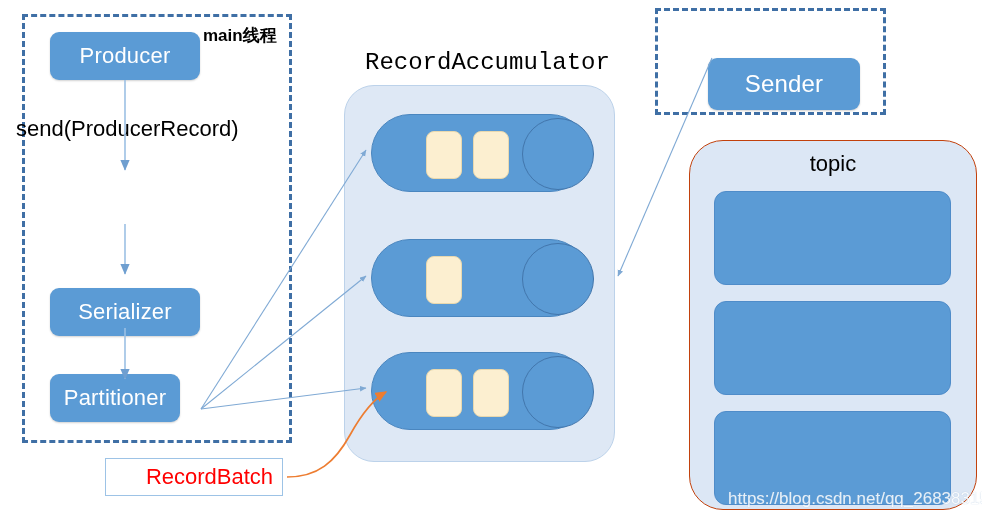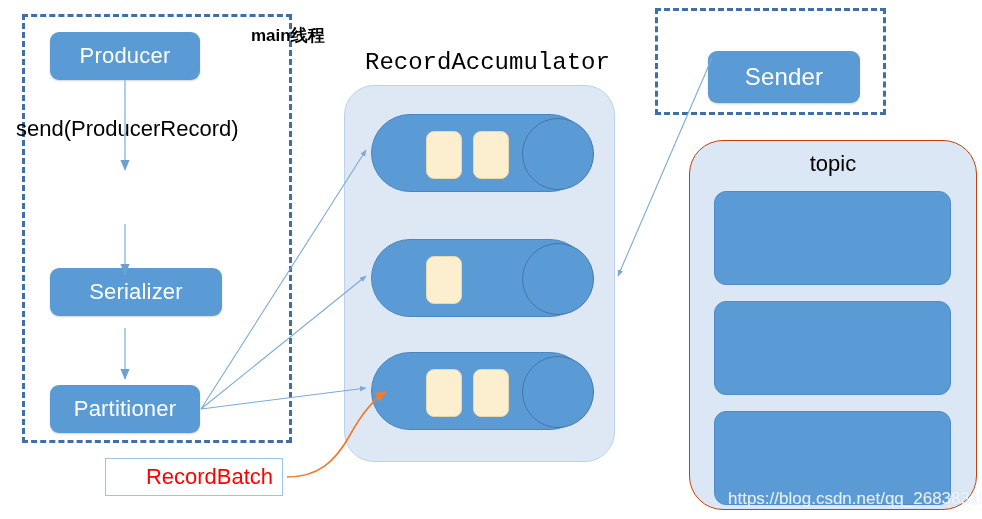--- a/index.html
+++ b/index.html
@@ -46,21 +46,21 @@
     background: #5b9bd5;
     border-radius: 9px;
     color: #ffffff;
     display: flex;
     align-items: center;
     justify-content: center;
     font-size: 22px;
     letter-spacing: 0.2px;
     box-shadow: 0 1px 2px rgba(0,0,0,0.18);
   }
-  .node.sender { font-size: 24px; }
+  .node.sender { font-size: 24px; margin-top: 7px; }
 
   .plain-label {
     position: absolute;
     color: #000000;
     white-space: nowrap;
   }
 
   
   .accumulator-title {
     font-size: 24px;
@@ -138,34 +138,34 @@
     white-space: nowrap;
     text-shadow: 0 0 1px rgba(140,175,210,0.9);
   }
 </style>
 </head>
 <body>
 
 <div id="canvas">
 
   <div class="abs thread-box" style="left:22px; top:14px; width:270px; height:429px;"></div>
-  <div class="thread-label" style="left:203px; top:24px;margin-left:48px;">main线程</div>
+  <div class="thread-label" style="left:203px; top:24px;">main线程</div>
 
   <div class="abs node" style="left:50px; top:32px; width:150px; height:48px;">
     <span>Producer</span>
   </div>
 
   <div class="plain-label" style="left:16px; top:116px; font-size:22px;">send(ProducerRecord)</div>
 
 
-  <div class="abs node" style="left:50px; top:268px; width:172px; height:48px;">
+  <div class="abs node" style="left:50px; top:288px; width:150px; height:48px;">
     <span>Serializer</span>
   </div>
 
-  <div class="abs node" style="left:50px; top:385px; width:150px; height:48px;text-align:center;">
+  <div class="abs node" style="left:50px; top:374px; width:130px; height:48px;text-align:center;">
     <span>Partitioner</span>
   </div>
 
   <div class="abs recordbatch-box" style="left:105px; top:458px; width:178px; height:38px;">
     <span>RecordBatch</span>
   </div>
 
   <div class="plain-label accumulator-title" style="left:365px; top:49px;font-family:Liberation Mono, monospace;">RecordAccumulator</div>
 
   <div class="abs accumulator-body" style="left:344px; top:85px; width:271px; height:377px;">

